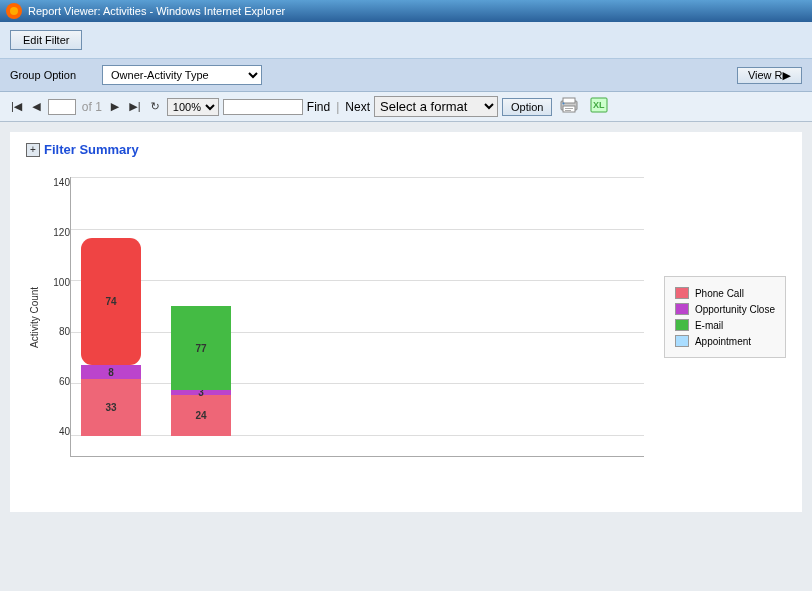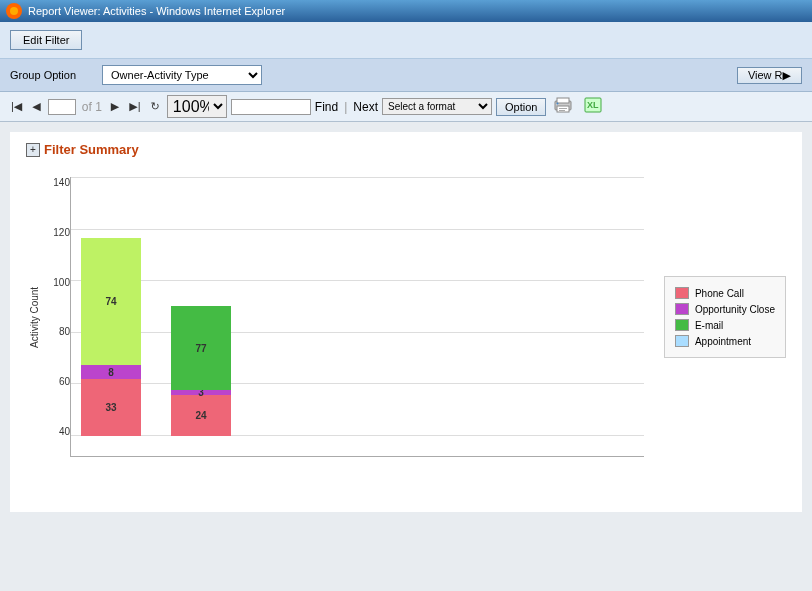--- a/index.html
+++ b/index.html
@@ -92,36 +92,36 @@
     }
     .page-input {
       width: 28px;
       border: 1px solid #999;
       font-size: 11px;
       text-align: center;
       padding: 1px;
     }
     .toolbar-sep { color: #999; margin: 0 2px; }
     .zoom-select {
-      font-size: 16px;
+      font-size: 11px;
       border: 1px solid #999;
       padding: 1px;
-      width: 60px;
+      width: 52px;
     }
     .find-input {
       border: 1px solid #999;
       font-size: 11px;
       padding: 1px 4px;
       width: 80px;
     }
     .format-select {
-      font-size: 10px;
+      font-size: 13px;
       border: 1px solid #999;
       padding: 1px;
-      width: 110px;
+      width: 124px;
     }
     .export-btn {
       background: linear-gradient(to bottom, #f0f4f8, #d8e4f0);
       border: 1px solid #7090b0;
       padding: 2px 8px;
       font-size: 11px;
       cursor: pointer;
     }
     .toolbar-icon-btn {
       background: none;
@@ -161,21 +161,21 @@
       border: 1px solid #666;
       background: #e0e8f0;
       display: flex; align-items: center; justify-content: center;
       font-size: 10px;
       cursor: pointer;
       color: #333;
     }
     .filter-label {
       font-size: 13px;
       font-weight: bold;
-      color: #c2410c;
+      color: #1d4ed8;
     }
 
     
     .chart-container {
       display: flex;
       padding: 10px 0;
       gap: 20px;
     }
     .y-axis-label {
       writing-mode: vertical-rl;
@@ -369,21 +369,21 @@
               <div class="gridline"></div>
               <div class="gridline"></div>
             </div>
 
             <div class="bars-area">
 
             <div class="bar-group">
                   <div class="stacked-bar">
                     <div class="bar-segment" style="height: 57px; background-color: rgb(238, 102, 119);">33</div>
                     <div class="bar-segment" style="height: 14px; background-color: rgb(187, 68, 204);">8</div>
-                    <div class="bar-segment" style="height: 127px; background-color: #bef264;">74</div>
+                    <div class="bar-segment" style="height: 127px; background-color: #ef4444; border-radius: 11px;">74</div>
                   </div>
                 </div>
                 <div class="bar-group">
                   <div class="stacked-bar">
                     <div class="bar-segment" style="height: 41px; background-color: rgb(238, 102, 119);">24</div>
                     <div class="bar-segment" style="height: 5px; background-color: rgb(187, 68, 204);">3</div>
                     <div class="bar-segment" style="height: 84px; background-color: rgb(68, 187, 68);">77</div>
                   </div>
                 </div>
               </div>

